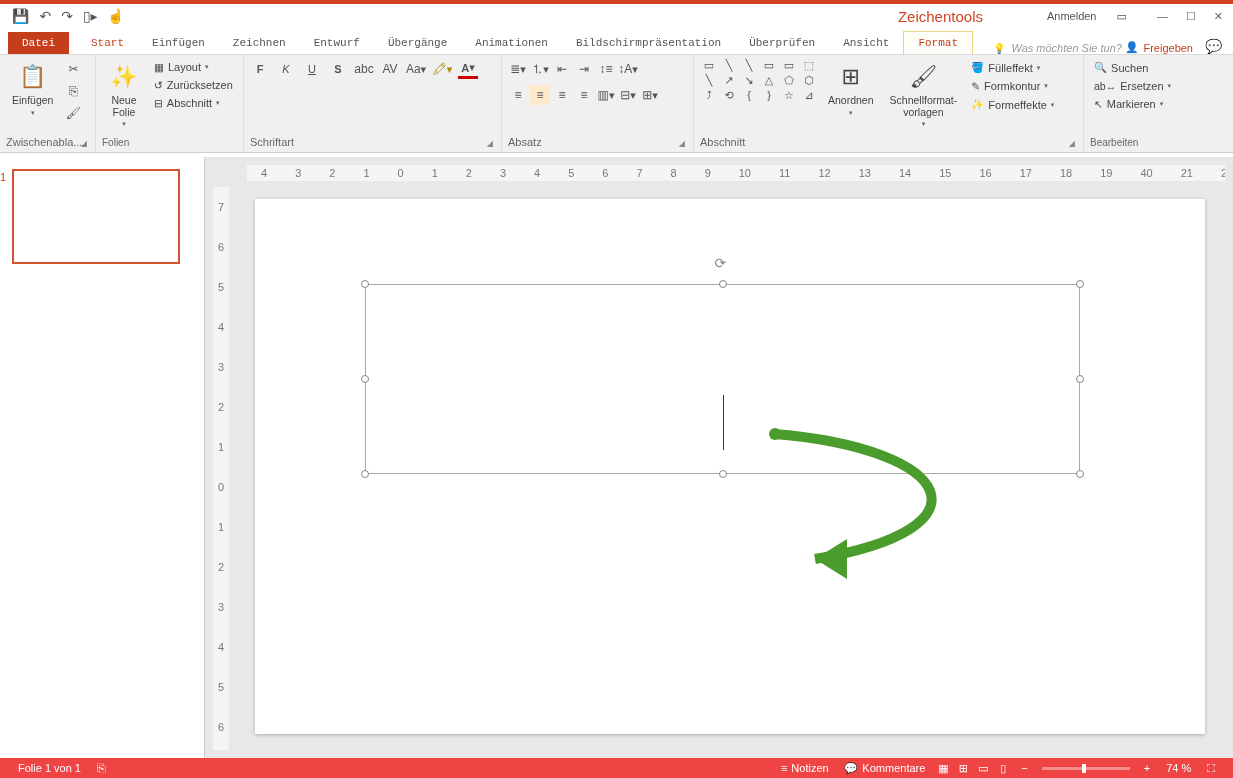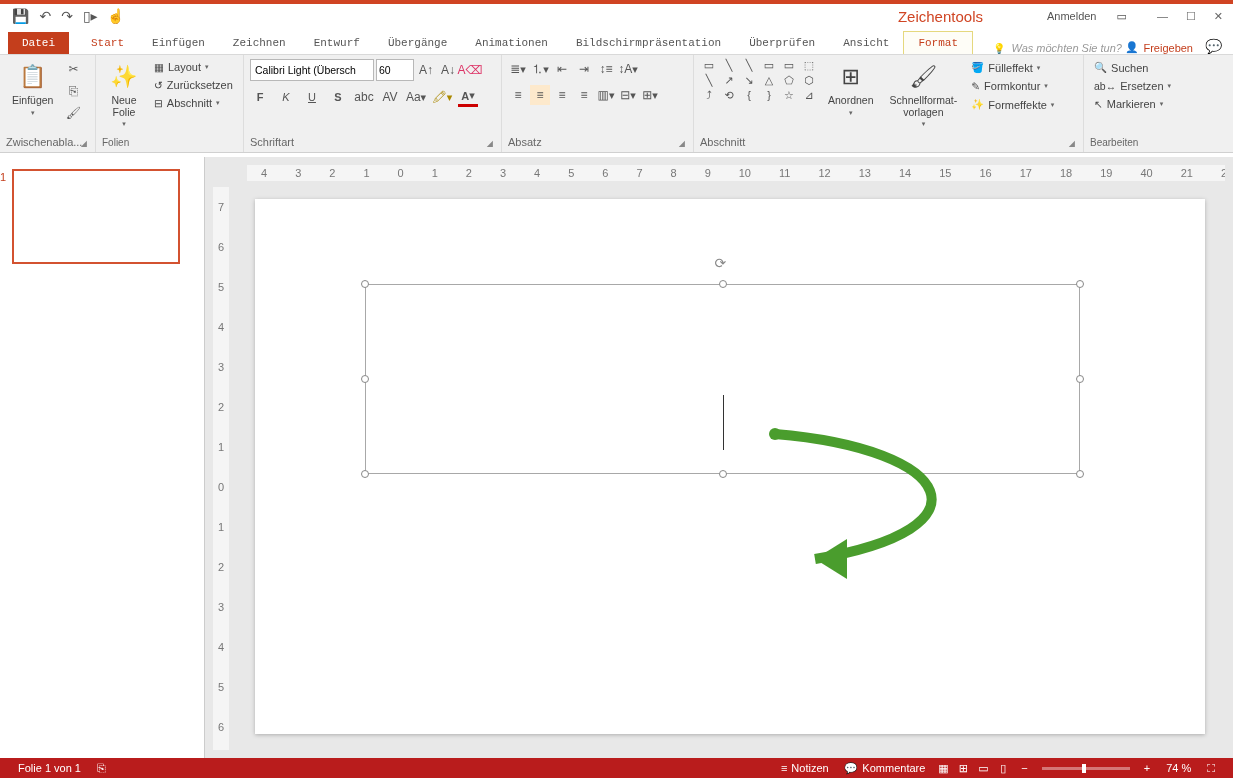--- a/index.html
+++ b/index.html
@@ -65,21 +65,21 @@
 .handle { position: absolute; width: 8px; height: 8px; background: #fff; border: 1px solid #888; border-radius: 50%; }
 .h-tl { top: -5px; left: -5px; } .h-tr { top: -5px; right: -5px; }
 .h-bl { bottom: -5px; left: -5px; } .h-br { bottom: -5px; right: -5px; }
 .h-tc { top: -5px; left: 50%; margin-left: -4px; } .h-bc { bottom: -5px; left: 50%; margin-left: -4px; }
 .h-lc { left: -5px; top: 50%; margin-top: -4px; } .h-rc { right: -5px; top: 50%; margin-top: -4px; }
 .rotate-handle { position: absolute; top: -30px; left: 50%; margin-left: -8px; color: #888; font-size: 14px; }
 .cursor { position: absolute; left: 50%; top: 110px; width: 1px; height: 55px; background: #333; }
 .arrow-annot { position: absolute; top: 220px; left: 500px; pointer-events: none; }
 
 
-.statusbar { position: absolute; bottom: 0; left: 0; right: 0; height: 20px; background: #b91c1c; color: #fff; display: flex; align-items: center; font-size: 11px; padding: 0 10px; }
+.statusbar { position: absolute; bottom: 0; left: 0; right: 0; height: 20px; background: #ef4444; color: #fff; display: flex; align-items: center; font-size: 11px; padding: 0 10px; }
 .statusbar .sp { flex: 1; }
 .statusbar .sb-item { margin: 0 8px; display: flex; align-items: center; gap: 4px; }
 .statusbar .view-btn { width: 20px; text-align: center; cursor: pointer; }
 .statusbar .zoom-slider { width: 88px; height: 3px; background: rgba(255,255,255,0.4); position: relative; margin: 0 6px; }
 .statusbar .zoom-thumb { position: absolute; left: 40px; top: -3px; width: 4px; height: 9px; background: #fff; }
 .shapes-gallery { display: grid; grid-template-columns: repeat(6, 18px); gap: 2px; }
 .shapes-gallery span { font-size: 11px; color: #555; text-align: center; }
 </style>
 </head>
 <body>
@@ -151,27 +151,20 @@
         <div class="small-btn">▦ <span>Layout</span><span class="dd">▾</span></div>
         <div class="small-btn">↺ <span>Zurücksetzen</span></div>
         <div class="small-btn">⊟ <span>Abschnitt</span><span class="dd">▾</span></div>
       </div>
     </div>
     <div class="group-label">Folien</div>
   </div>
 
   <div class="group" style="width:258px">
     <div class="group-content col" style="gap:6px">
-      <div class="row">
-        <input class="font-name" value="Calibri Light (Übersch" style="">
-        <input class="font-size" value="60" style="">
-        <div class="icon-btn">A↑</div>
-        <div class="icon-btn">A↓</div>
-        <div class="icon-btn" style="color:#d36">A⌫</div>
-      </div>
       <div class="row" style="gap:6px">
         <div class="icon-btn">
             <b>F</b>
           </div>
         <div class="icon-btn">
             <i>K</i>
           </div>
         <div class="icon-btn">
             <u>U</u>
           </div>

